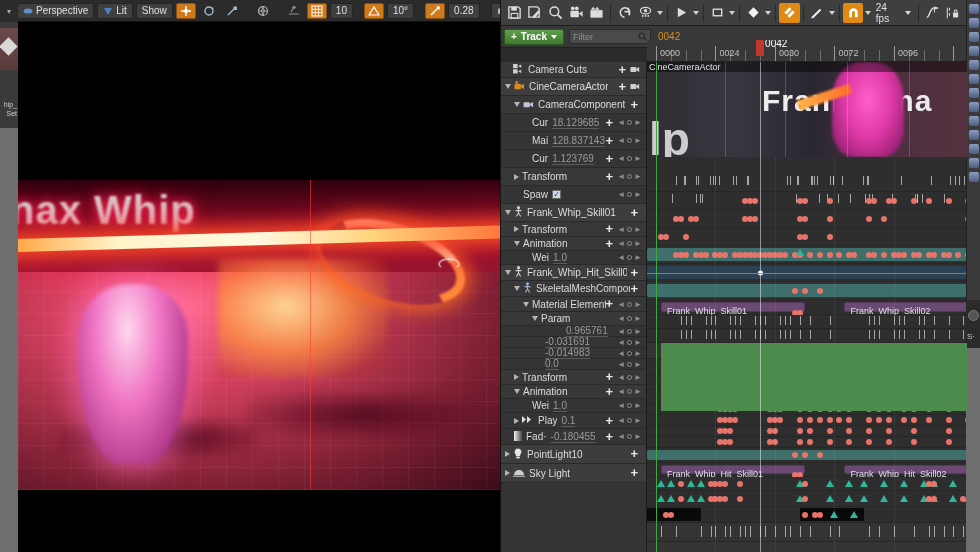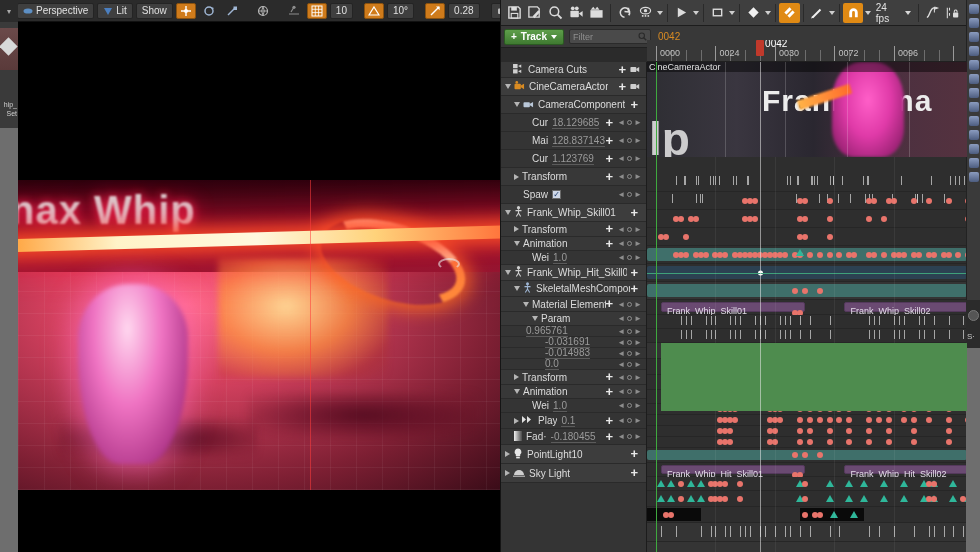--- a/index.html
+++ b/index.html
@@ -765,21 +765,21 @@
           <div class="row sub-row" style="height: 14px; padding-left: 31px;">
             <i class="arrow-d"></i>
             <span class="lbl" style="max-width: 100px;">Param</span>
             <span style="flex: 1 1 0%;"></span>
             <span class="keynav" style="margin-right: 4px;">
               <span>◄</span>
               <span class="kd"></span>
               <span>►</span>
             </span>
           </div>
-          <div class="row leaf-row" style="height: 11px; padding-left: 21px;">
+          <div class="row leaf-row" style="height: 11px; padding-left: 61px;">
             <span class="lbl val" style="margin-left: 4px;">0.965761</span>
             <span style="flex: 1 1 0%;"></span>
             <span class="keynav" style="margin-right: 4px;">
               <span>◄</span>
               <span class="kd"></span>
               <span>►</span>
             </span>
           </div>
           <div class="row leaf-row" style="height: 11px; padding-left: 40px;">
             <span class="lbl val" style="margin-left: 4px;">-0.031691</span>

